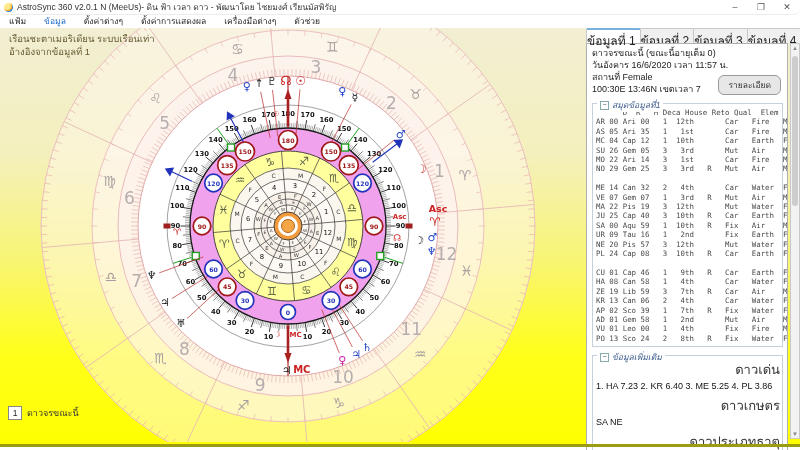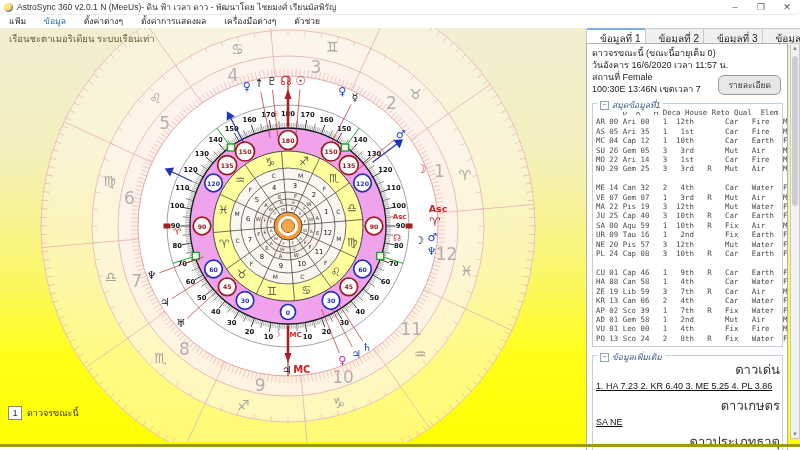--- a/index.html
+++ b/index.html
@@ -23,41 +23,41 @@
   
   #chart-area{position:absolute;left:0;top:0;width:586px;height:414px;overflow:hidden;}
   #wheel-svg{position:absolute;left:0;top:0;}
   #chart-caption{position:absolute;left:9px;top:4px;font-size:9.5px;line-height:13px;color:#655a32;}
   #legend{position:absolute;left:8px;top:378px;display:flex;align-items:center;font-size:9px;color:#333;}
   #legend-box{width:12px;height:12px;background:#fff;border:1px solid #888;text-align:center;
               line-height:12px;font-size:8.5px;margin-right:5px;color:#222;}
   
   #side-panel{position:absolute;left:586px;top:0;width:214px;height:414px;}
   #tabbar{position:absolute;left:0;top:0;width:214px;height:15px;display:flex;}
-  #tabbar .tab{flex:0 0 auto;padding:2px 4px 1px 13px;font-size:10px;color:#222;background:#f0f0f0;
+  #tabbar .tab{flex:0 0 auto;padding:2px 4px 1px 0;font-size:12px;color:#222;background:#f0f0f0;
                border:1px solid #c8c8c8;border-bottom:none;border-radius:2px 2px 0 0;margin-right:-1px;white-space:nowrap;}
   #tabbar .tab.active{background:#ffffff;position:relative;z-index:2;border-top:2px solid #7ab0e0;padding-top:1px;}
   #panel-body{position:absolute;left:0;top:15px;width:202px;height:428px;background:#ffffff;
               border:1px solid #b0b0b0;box-sizing:border-box;padding:3px 4px 2px 5px;overflow:hidden;}
   #panel-scrollbar{position:absolute;right:0;top:15px;width:10px;height:396px;background:#f2f2f2;
                    border:1px solid #c8c8c8;box-sizing:border-box;}
   #panel-scroll-thumb{position:absolute;left:1px;top:12px;width:6px;height:150px;background:#cdcdcd;border-radius:3px;}
   .sb-arrow{position:absolute;left:0;width:8px;text-align:center;font-size:6px;color:#888;}
   #info-block{position:relative;font-size:9px;line-height:12px;color:#222;}
   #detail-button{position:absolute;right:2px;bottom:0px;background:#e7e7e7;border:1px solid #9a9a9a;
                  font-size:8.5px;color:#333;padding:3px 9px;border-radius:6px;}
   .groupbox{position:relative;border:1px solid #c4d0dc;margin-top:8px;padding:3px 2px 3px 3px;}
   .groupbox .gb-title{position:absolute;top:-6px;left:4px;background:#ffffff;color:#3a5a8c;
                       font-size:8.5px;padding:0 3px;display:flex;align-items:center;gap:3px;font-style:italic;}
   .collapse-icon{display:inline-block;width:7px;height:7px;border:1px solid #8aa;line-height:6px;
                  text-align:center;font-size:7px;color:#456;background:#fff;}
   pre.datatable{margin:1px 0 0 0;font-family:"DejaVu Sans Mono","Liberation Mono",monospace;
                 font-size:7.4px;line-height:9.4px;color:#4a4a4a;}
   .sub-label{font-size:13px;color:#333;text-align:right;}
-  .sub-value{font-size:9px;color:#111;margin-top:1px;text-decoration:underline;}
+  .sub-value{font-size:9px;color:#111;margin-top:1px;}
   .spacer6{height:4px;}
 </style>
 </head>
 <body>
 
 <div id="app">
 
   <div id="titlebar">
     <span id="app-icon"></span>
     <span>AstroSync 360  v2.0.1 N  (MeeUs)- ดิน ฟ้า เวลา ดาว - พัฒนาโดย ไชยมงศ์ เรียนมัสพิรัญ</span>
@@ -1192,20 +1192,21 @@
           <text x="397.3357051000698" y="210.07077422001498" fill="#cc2222" font-size="9" font-weight="bold" text-anchor="middle" dominant-baseline="central" font-family="&quot;DejaVu Sans&quot;,sans-serif">☊</text>
           <text x="177.15212164224232" y="203.80929114296674" fill="#cc2222" font-size="9" font-weight="bold" text-anchor="middle" dominant-baseline="central" font-family="&quot;DejaVu Sans&quot;,sans-serif">♈</text>
           <text x="276.1882836507552" y="85.6190258233851" fill="#cc2222" font-size="7" font-weight="bold" text-anchor="middle" dominant-baseline="central" font-family="&quot;DejaVu Sans&quot;,sans-serif">☉</text>
           <text x="277.17414727794335" y="306.46105712577366" fill="#cc2222" font-size="8" font-weight="bold" text-anchor="middle" dominant-baseline="central" font-family="&quot;DejaVu Sans&quot;,sans-serif">☽</text>
           <text x="295.60345563810966" y="306.73448147832084" fill="#cc2222" font-size="7" font-weight="bold" text-anchor="middle" dominant-baseline="central" font-family="&quot;DejaVu Sans&quot;,sans-serif">MC</text>
           <text x="438.0293502071647" y="180.90631472104607" fill="#cc2222" font-size="9.5" font-weight="bold" text-anchor="middle" dominant-baseline="central" font-family="&quot;DejaVu Sans&quot;,sans-serif">Asc</text>
           <text x="301.80178836291225" y="341.3370525648737" fill="#cc2222" font-size="10" font-weight="bold" text-anchor="middle" dominant-baseline="central" font-family="&quot;DejaVu Sans&quot;,sans-serif">MC</text>
         </svg>
       <div id="chart-caption">
         <div>เรือนชะตาเมอริเดียน ระบบเรือนเท่า</div>
+        <div>อ้างอิงจากข้อมูลที่ 1</div>
       </div>
       <div id="legend">
         <span id="legend-box">1</span>
         <span>ดาวจรขณะนี้</span>
       </div>
     </div>
 
     <div id="side-panel">
       <div id="tabbar">
           <div class="tab active">ข้อมูลที่ 1</div>

